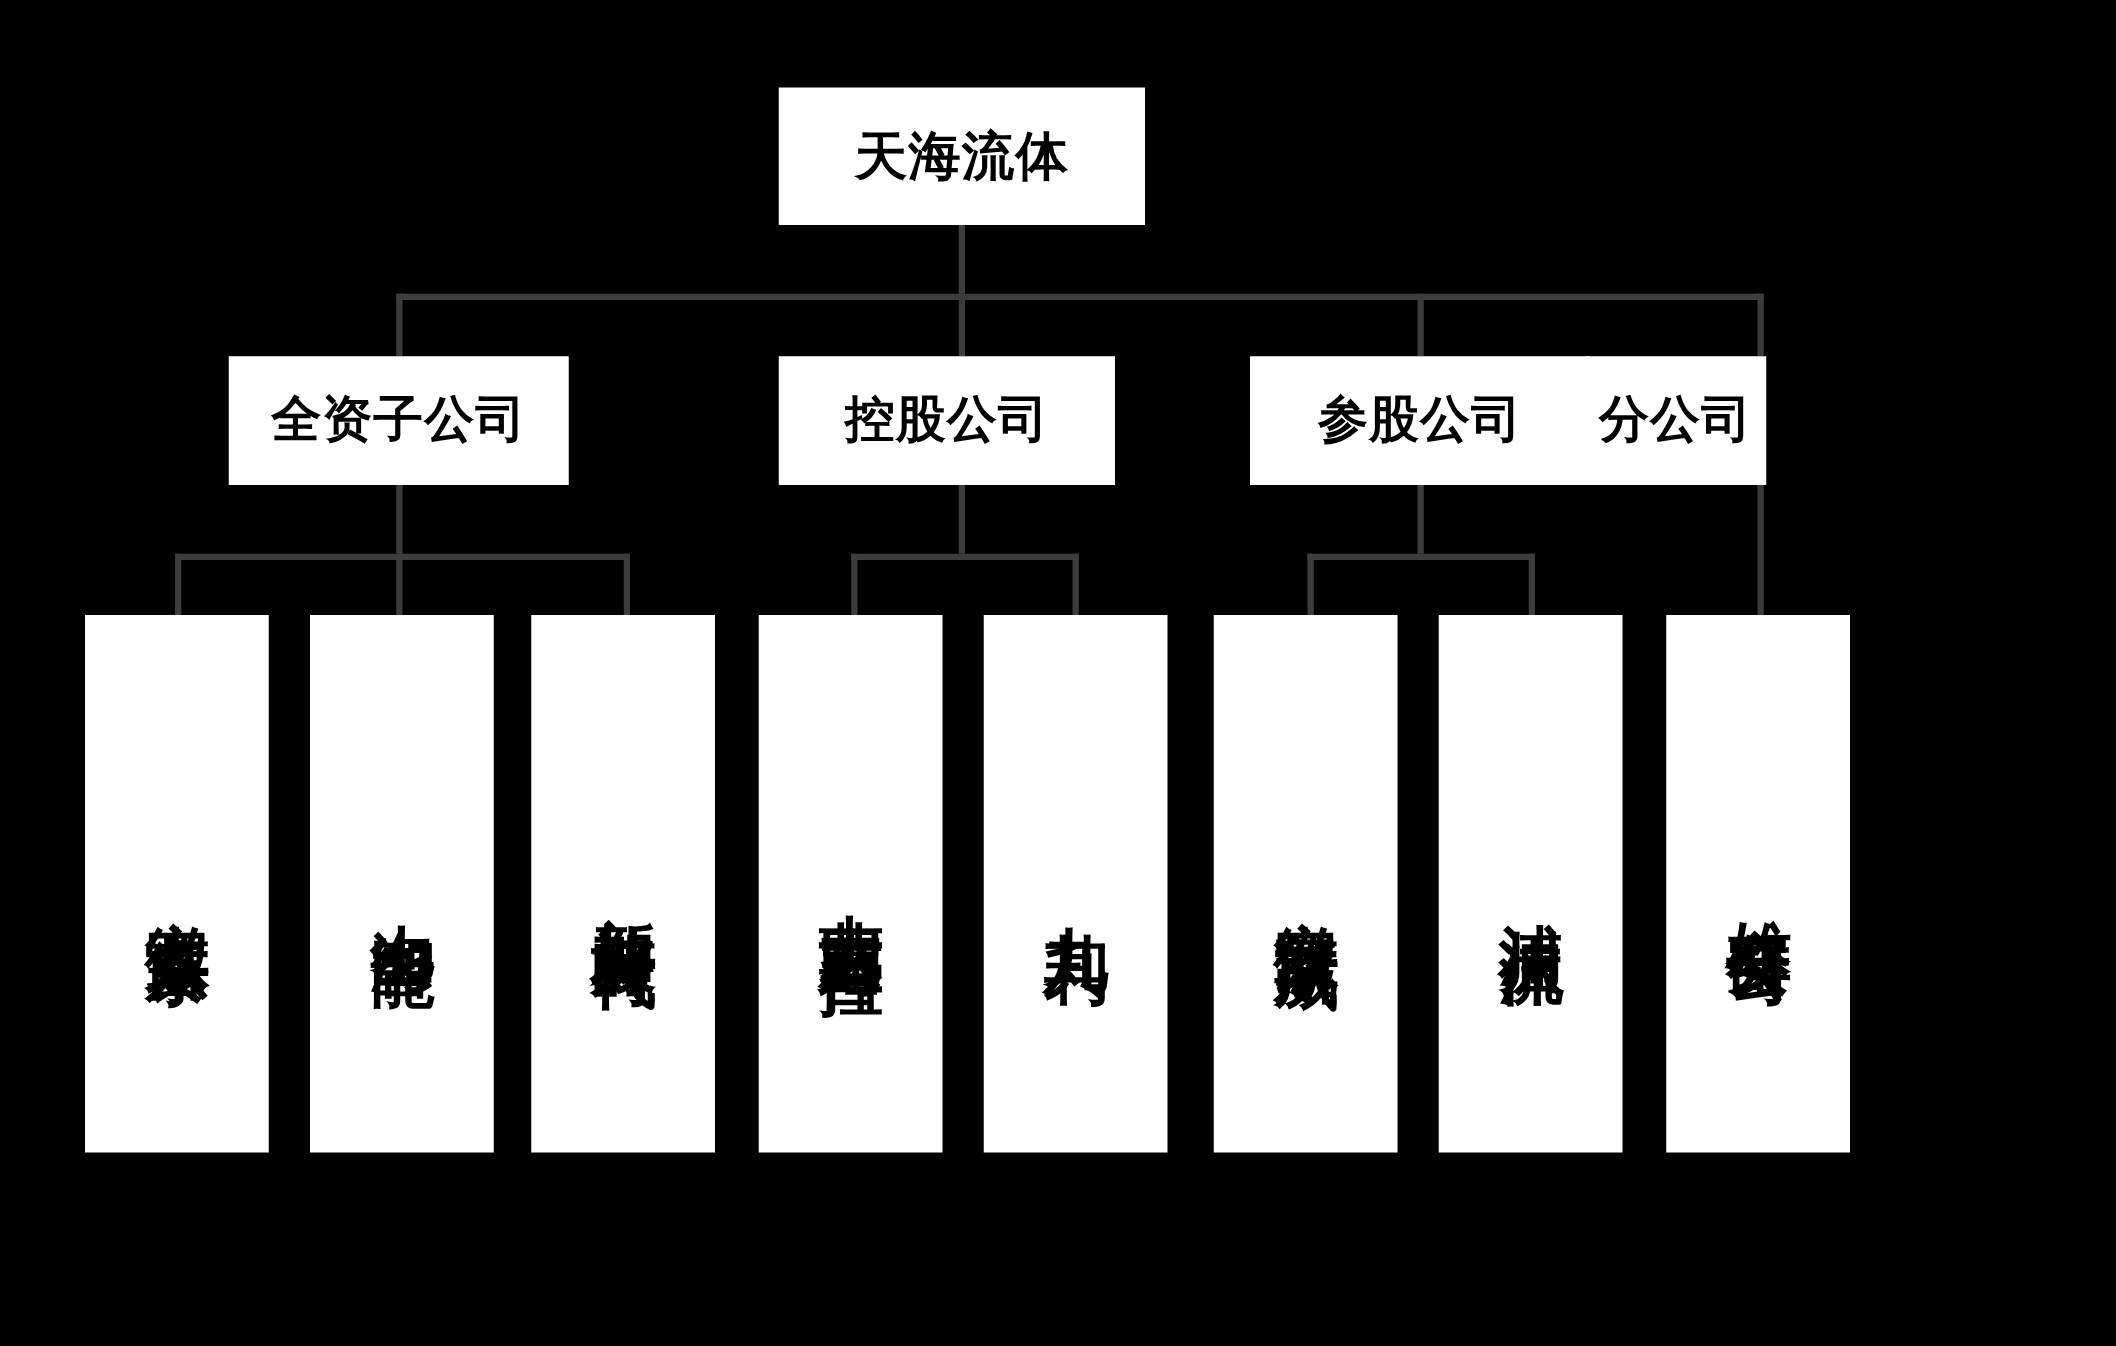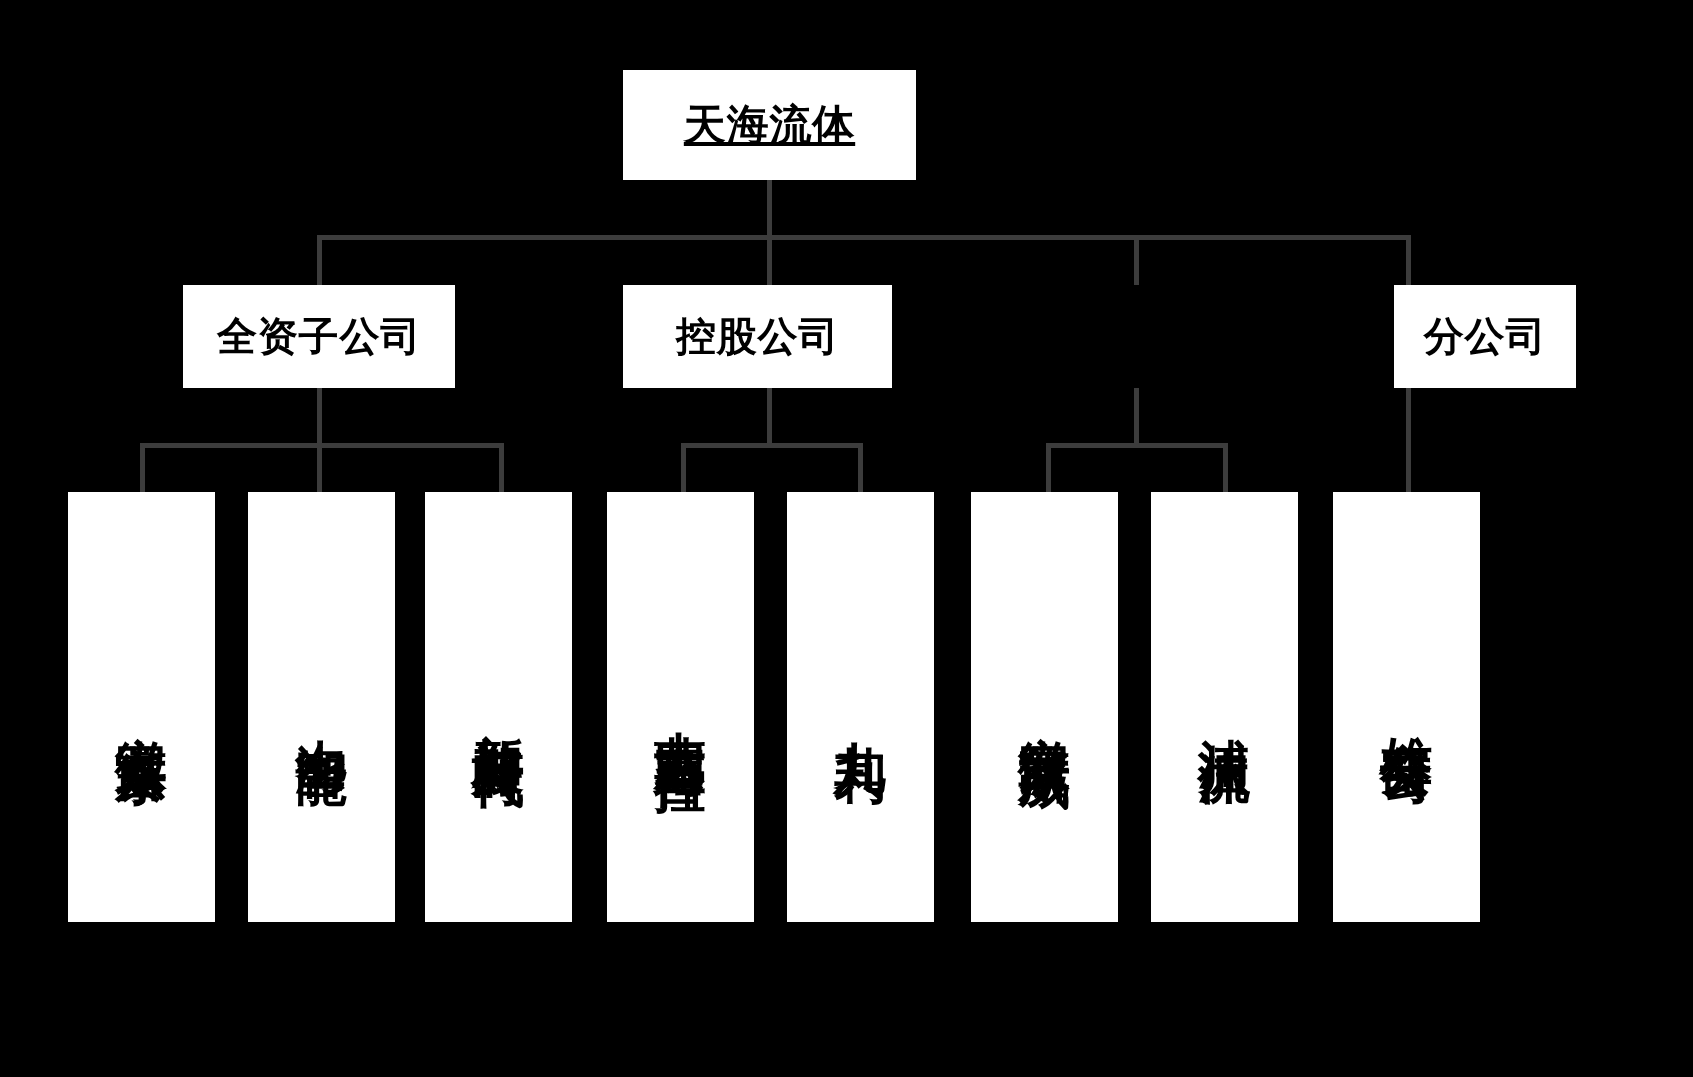--- a/index.html
+++ b/index.html
@@ -89,34 +89,37 @@
   <div class="link v" style="left:681px; top:443px; height:49px;"></div>
   <div class="link v" style="left:858px; top:443px; height:49px;"></div>
 
   <div class="link v" style="left:1134px; top:388px; height:55px;"></div>
   <div class="link h" style="left:1046px; top:443px; width:182px;"></div>
   <div class="link v" style="left:1046px; top:443px; height:49px;"></div>
   <div class="link v" style="left:1223px; top:443px; height:49px;"></div>
 
   <div class="link v" style="left:1406px; top:388px; height:104px;"></div>
 
-  <div class="node horiz" style="left:623px; top:70px; width:293px; height:110px;text-decoration:underline;">
+  <div class="node horiz" style="left:623px; top:70px; width:293px; height:110px;">
     <span class="node-label" style="font-size:42px;">天海流体</span>
   </div>
 
   <div class="node horiz" style="left:183px; top:285px; width:272px; height:103px;">
     <span class="node-label" style="font-size:40px;">全资子公司</span>
   </div>
 
   <div class="node horiz" style="left:623px; top:285px; width:269px; height:103px;">
     <span class="node-label" style="font-size:40px;">控股公司</span>
   </div>
 
+  <div class="node horiz" style="left:1000px; top:285px; width:272px; height:103px;">
+    <span class="node-label" style="font-size:40px;">参股公司</span>
+  </div>
 
-  <div class="node horiz" style="left:1394px; top:285px; width:182px; height:103px;">
+  <div class="node horiz" style="left:1268px; top:285px; width:145px; height:103px;">
     <span class="node-label" style="font-size:40px;">分公司</span>
   </div>
 
   <div class="node vert" style="left:68px; top:492px; width:147px; height:430px;">
     <span class="node-label" style="font-size:52px;">安徽富乐泰</span>
   </div>
 
   <div class="node vert" style="left:248px; top:492px; width:147px; height:430px;">
     <span class="node-label" style="font-size:52px;">山海智能</span>
   </div>

